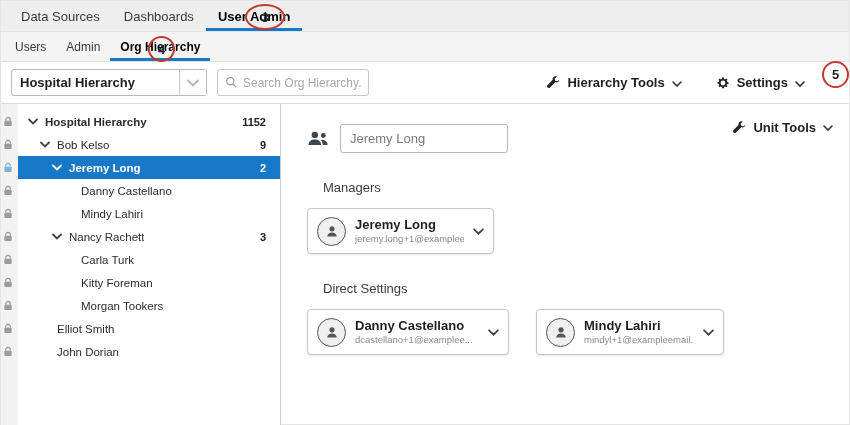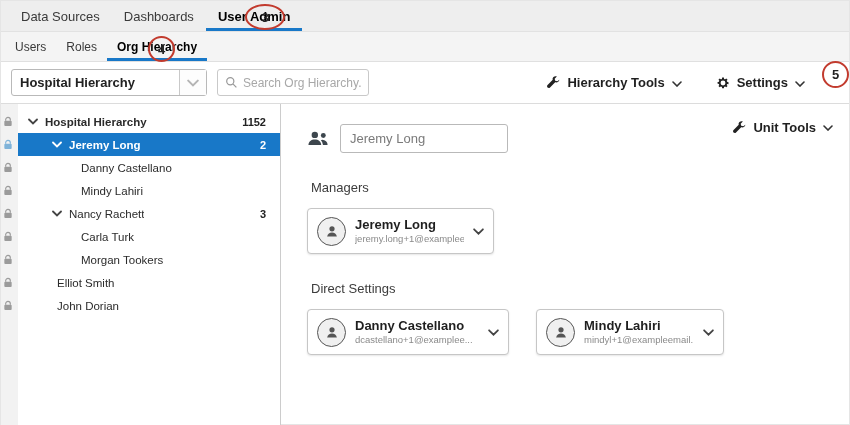--- a/index.html
+++ b/index.html
@@ -44,21 +44,21 @@
   .t-label{white-space:nowrap;overflow:hidden}
   .t-count{margin-left:auto;padding-right:14px;font-weight:bold;font-size:11px;color:#222}
   .tree-row.selected .t-count{color:#fff}
 
   
   .detail{flex:1;position:relative;padding:16px 16px 0 26px}
   .unit-tools{position:absolute;right:16px;top:16px;display:flex;align-items:center;gap:7px;font-size:13px;font-weight:bold;color:#1f1f1f;cursor:pointer}
   .name-row{display:flex;align-items:center;gap:11px;margin-top:4px}
   .group-icon{display:flex;color:#3d464d}
   .name-input{width:168px;height:29px;border:1px solid #b9b9b9;border-radius:3px;padding:0 9px;font-size:13px;color:#7a7a7a;font-family:"Liberation Sans",sans-serif;outline:none}
-  .section-label{margin:27px 4px 13px;font-size:13px;color:#3c3c3c}
+  .section-label{margin:27px 16px 13px;font-size:13px;color:#3c3c3c}
   .cards{display:flex;gap:27px}
   .person-card{height:46px;border:1px solid #c6c6c6;border-radius:4px;background:#fff;box-shadow:0 1px 2px rgba(0,0,0,0.10);display:flex;align-items:center;padding:0 9px;gap:9px;cursor:pointer}
   .pc-manager{width:187px}
   .pc-dr1{width:202px}
   .pc-dr2{width:188px}
   .avatar{width:29px;height:29px;border-radius:50%;background:#f0f0f0;border:1.5px solid #555;display:flex;align-items:center;justify-content:center;flex:none}
   .p-col{display:flex;flex-direction:column;min-width:0;line-height:1.25}
   .p-name{font-size:13px;font-weight:bold;color:#1f1f1f;white-space:nowrap;overflow:hidden}
   .p-email{font-size:9.5px;color:#8a8a8a;white-space:nowrap;overflow:hidden}
   .card-chev{margin-left:auto;display:flex;flex:none}
@@ -75,21 +75,21 @@
 <div class="app">
 
   <div class="nav1">
     <div class="nav-item">Data Sources</div>
     <div class="nav-item">Dashboards</div>
     <div class="nav-item active">User Admin</div>
   </div>
 
   <div class="nav2">
     <div class="nav-item">Users</div>
-    <div class="nav-item">Roles</div>
+    <div class="nav-item">Admin</div>
     <div class="nav-item active">Org Hierarchy</div>
   </div>
 
   <div class="toolbar">
     <div class="h-select">
       <span class="val">Hospital Hierarchy</span>
       <span class="chev-box">
         <svg width="12" height="8" viewBox="0 0 10 6">
             <path d="M1 1l4 4 4-4" stroke="#b5b5b5" stroke-width="1.7" fill="none" stroke-linecap="round"></path>
           </svg>
@@ -147,20 +147,36 @@
         <span class="sp" style="width:0"></span>
         <span class="chev-slot">
             <svg width="10" height="7" viewBox="0 0 10 6">
               <path d="M1 1l4 4 4-4" stroke="#444" stroke-width="1.8" fill="none" stroke-linecap="round"></path>
             </svg>
           </span>
         <span class="t-label">Hospital Hierarchy</span>
         <span class="t-count">1152</span>
       </div>
 
+      <div class="tree-row">
+        <span class="lock">
+            <svg width="10" height="12" viewBox="0 0 12 13">
+              <path d="M3.2 5V3.8a2.8 2.8 0 0 1 5.6 0V5" fill="none" stroke="currentColor" stroke-width="1.4"></path>
+              <rect x="1.6" y="5" width="8.8" height="6.4" rx="1.2" fill="currentColor"></rect>
+            </svg>
+          </span>
+        <span class="sp" style="width:12px"></span>
+        <span class="chev-slot">
+            <svg width="10" height="7" viewBox="0 0 10 6">
+              <path d="M1 1l4 4 4-4" stroke="#444" stroke-width="1.8" fill="none" stroke-linecap="round"></path>
+            </svg>
+          </span>
+        <span class="t-label">Bob Kelso</span>
+        <span class="t-count">9</span>
+      </div>
 
       <div class="tree-row selected">
         <span class="lock">
             <svg width="10" height="12" viewBox="0 0 12 13">
               <path d="M3.2 5V3.8a2.8 2.8 0 0 1 5.6 0V5" fill="none" stroke="currentColor" stroke-width="1.4"></path>
               <rect x="1.6" y="5" width="8.8" height="6.4" rx="1.2" fill="currentColor"></rect>
             </svg>
           </span>
         <span class="sp" style="width:24px"></span>
         <span class="chev-slot">
@@ -218,20 +234,31 @@
             <svg width="10" height="12" viewBox="0 0 12 13">
               <path d="M3.2 5V3.8a2.8 2.8 0 0 1 5.6 0V5" fill="none" stroke="currentColor" stroke-width="1.4"></path>
               <rect x="1.6" y="5" width="8.8" height="6.4" rx="1.2" fill="currentColor"></rect>
             </svg>
           </span>
         <span class="sp" style="width:36px"></span>
         <span class="chev-slot"></span>
         <span class="t-label">Carla Turk</span>
       </div>
 
+      <div class="tree-row">
+        <span class="lock">
+            <svg width="10" height="12" viewBox="0 0 12 13">
+              <path d="M3.2 5V3.8a2.8 2.8 0 0 1 5.6 0V5" fill="none" stroke="currentColor" stroke-width="1.4"></path>
+              <rect x="1.6" y="5" width="8.8" height="6.4" rx="1.2" fill="currentColor"></rect>
+            </svg>
+          </span>
+        <span class="sp" style="width:36px"></span>
+        <span class="chev-slot"></span>
+        <span class="t-label">Kitty Foreman</span>
+      </div>
 
       <div class="tree-row">
         <span class="lock">
             <svg width="10" height="12" viewBox="0 0 12 13">
               <path d="M3.2 5V3.8a2.8 2.8 0 0 1 5.6 0V5" fill="none" stroke="currentColor" stroke-width="1.4"></path>
               <rect x="1.6" y="5" width="8.8" height="6.4" rx="1.2" fill="currentColor"></rect>
             </svg>
           </span>
         <span class="sp" style="width:36px"></span>
         <span class="chev-slot"></span>

